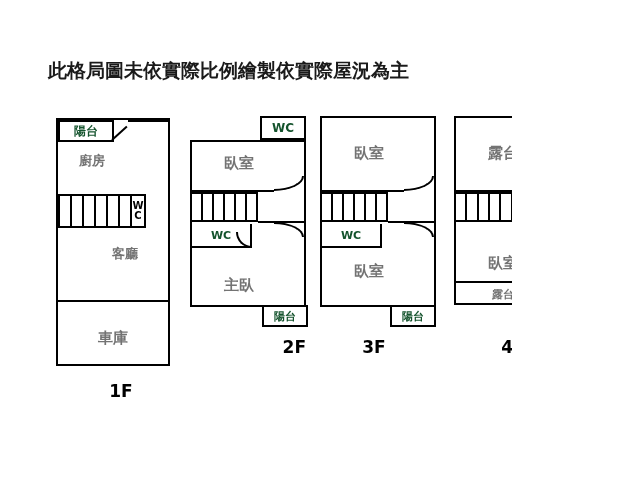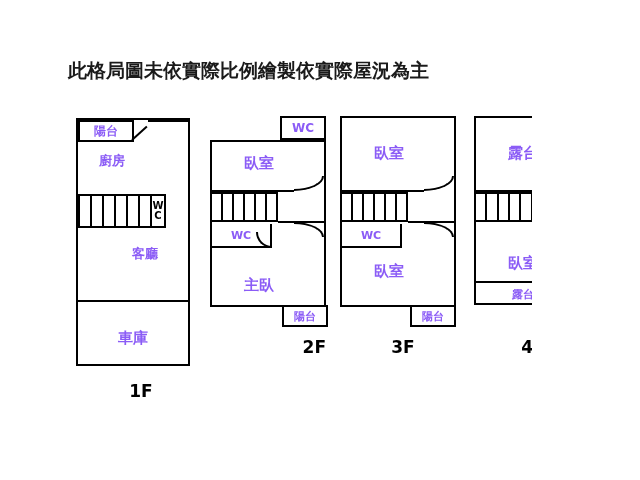--- a/index.html
+++ b/index.html
@@ -7,21 +7,20 @@
     padding: 0;
     background: #ffffff;
   }
   #root {
     position: relative;
     width: 512px;
     height: 480px;
     background: #ffffff;
     font-family: "DejaVu Sans", "Liberation Sans", sans-serif;
     overflow: hidden;
-    margin-left: 20px;
   }
 
   
   .title {
     position: absolute;
     left: 48px;
     top: 58px;
     font-size: 19px;
     font-weight: bold;
     letter-spacing: 0px;
@@ -47,40 +46,40 @@
     text-align: center;
     white-space: nowrap;
   }
 
   
   .room {
     position: absolute;
     display: flex;
     align-items: center;
     justify-content: center;
-    color: #8b5cf6;
+    color: #737373;
     white-space: nowrap;
     box-sizing: border-box;
     text-align: right;
   }
   .room.big   { font-size: 15px; font-weight: bold; }
   .room.mid   { font-size: 13px; font-weight: bold; }
   .room.small { font-size: 11px; font-weight: bold; }
 
   
   .boxed {
     position: absolute;
     box-sizing: border-box;
     border: 2px solid #000;
     background: #fff;
     display: flex;
     align-items: center;
     justify-content: center;
     white-space: nowrap;
-    color: #8b5cf6;
+    color: #14532d;
   }
 
   
   .hline {
     position: absolute;
     background: #000;
     height: 2px;
   }
 
   
@@ -227,21 +226,21 @@
 
     <div class="hline" style="left:388px; top:221px; width:48px;"></div>
     <div class="arc tr" style="left:404px; top:222px; width:30px; height:15px;"></div>
 
     <div class="boxed" style="left:320px; top:224px; width:62px; height:24px; border-top:none; font-size:11px; font-weight:bold;">WC</div>
 
     <div class="room big" style="left:336px; top:258px; width:66px; height:26px;">臥室</div>
 
     <div class="boxed" style="left:390px; top:305px; width:46px; height:22px; font-size:11px; font-weight:bold;">陽台</div>
 
-    <div class="floor-label" style="left:325px; top:337px; width:116px;">3F</div>
+    <div class="floor-label" style="left:316px; top:337px; width:116px;">3F</div>
   </div>
 
   <div class="floor">
 
     <div class="plan" style="left:454px; top:116px; width:118px; height:189px;"></div>
 
     <div class="room big" style="left:470px; top:140px; width:66px; height:26px;">露台</div>
 
     <div class="hline" style="left:454px; top:190px; width:86px;"></div>
     <div class="arc br" style="left:540px; top:176px; width:32px; height:15px;"></div>

